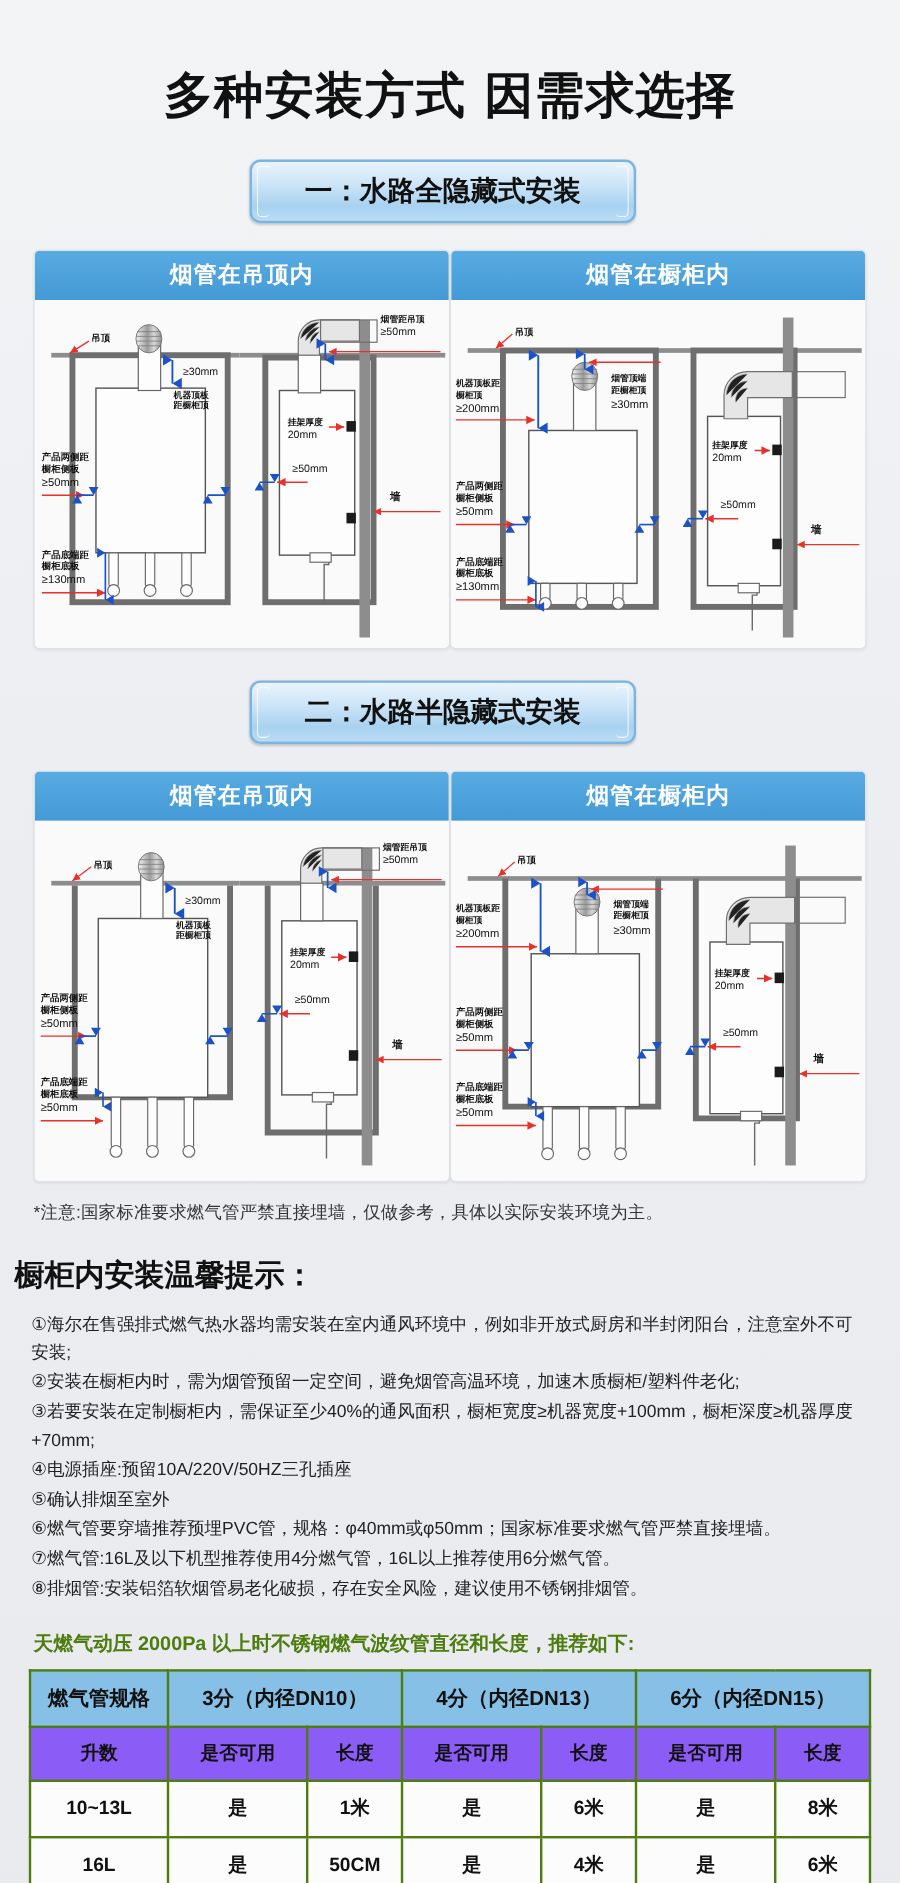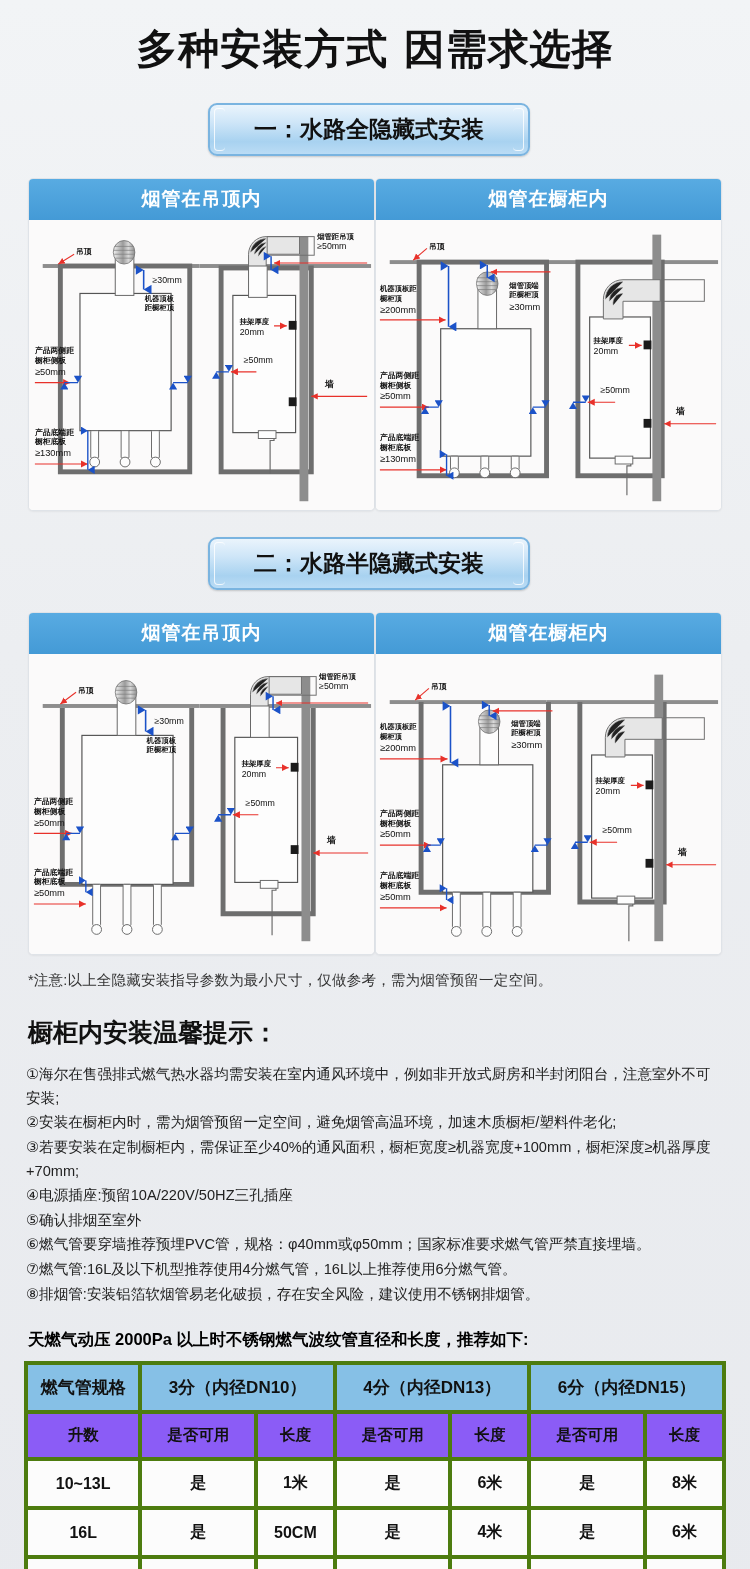--- a/index.html
+++ b/index.html
@@ -10,21 +10,21 @@
     color: #1a1a1a;
   }
   .page { width: 750px; position: relative; padding-bottom: 14px; }
 
   
   .main-title {
     text-align: center;
     font-size: 41px;
     font-weight: bold;
     letter-spacing: 1px;
-    padding: 22px 0 8px 0;
+    padding: 52px 0 8px 0;
     color: #111;
     font-family: "DejaVu Sans", "Liberation Sans", sans-serif;
   }
 
   
   .pill-wrap { display: flex; justify-content: center; margin: 18px 12px 22px 0; }
   .pill {
     position: relative;
     padding: 9px 44px;
     font-size: 23px;
@@ -69,51 +69,51 @@
 
   .note {
     padding: 16px 28px 0 28px;
     font-size: 14.5px;
     color: #333;
     letter-spacing: .2px;
   }
 
   
   .tips-title {
-    padding: 26px 28px 10px 28px;
+    padding: 26px 28px 10px 12px;
     font-size: 25px;
     font-weight: bold;
     color: #111;
     font-family: "DejaVu Sans","Liberation Sans",sans-serif;
   }
   .tips-list { padding: 4px 32px 0 26px; }
   .tips-list li {
     list-style: none;
     font-size: 14.6px;
     line-height: 1.62;
     color: #222;
     margin-bottom: 1px;
   }
 
   
   .tbl-title {
     padding: 22px 28px 10px 28px;
     font-size: 16.5px;
     font-weight: bold;
-    color: #000000;
+    color: #4d7c0f;
   }
   .tbl-wrap { padding: 0 24px; }
   table.gas {
     width: 100%;
     border-collapse: collapse;
     background: #fcfcfc;
     border: 1px solid #8a8a8a;
   }
   table.gas th, table.gas td {
-    border: 4px solid #4d7c0f;
+    border: 2px solid #4d7c0f;
     text-align: center;
     font-weight: bold;
     color: #111;
   }
   table.gas th.grp {
     background: #86c0e6;
     font-size: 17px;
     padding: 11px 4px;
   }
   table.gas th.sub {
@@ -486,21 +486,21 @@
           <line x1="203" y1="189" x2="216" y2="189" stroke="#1b52c8" stroke-width="1.4" marker-start="url(#abU)" marker-end="url(#abD)"></line>
           <text x="308" y="202" font-size="9" font-weight="bold" fill="#111">墙</text>
           <line x1="347" y1="212" x2="296" y2="212" stroke="#e8312a" stroke-width="1.1" marker-end="url(#ar)"></line>
           <path d="M248 246 h14 v8 h-4 v36" fill="none" stroke="#6a6a6a" stroke-width="1.2"></path>
           <rect x="246" y="244" width="18" height="8" fill="#fdfdfd" stroke="#6a6a6a" stroke-width="1"></rect>
         </svg>
       </div>
     </div>
   </div>
 
-  <div class="note">*注意:以上全隐藏安装指导参数为最小尺寸，仅做参考，需为烟管预留一定空间。</div>
+  <div class="note">*注意:国家标准要求燃气管严禁直接埋墙，仅做参考，具体以实际安装环境为主。</div>
 
   <div class="tips-title">橱柜内安装温馨提示：</div>
   <ul class="tips-list">
     <li>①海尔在售强排式燃气热水器均需安装在室内通风环境中，例如非开放式厨房和半封闭阳台，注意室外不可安装;</li>
     <li>②安装在橱柜内时，需为烟管预留一定空间，避免烟管高温环境，加速木质橱柜/塑料件老化;</li>
     <li>③若要安装在定制橱柜内，需保证至少40%的通风面积，橱柜宽度≥机器宽度+100mm，橱柜深度≥机器厚度+70mm;</li>
     <li>④电源插座:预留10A/220V/50HZ三孔插座</li>
     <li>⑤确认排烟至室外</li>
     <li>⑥燃气管要穿墙推荐预埋PVC管，规格：φ40mm或φ50mm；国家标准要求燃气管严禁直接埋墙。</li>
     <li>⑦燃气管:16L及以下机型推荐使用4分燃气管，16L以上推荐使用6分燃气管。</li>

